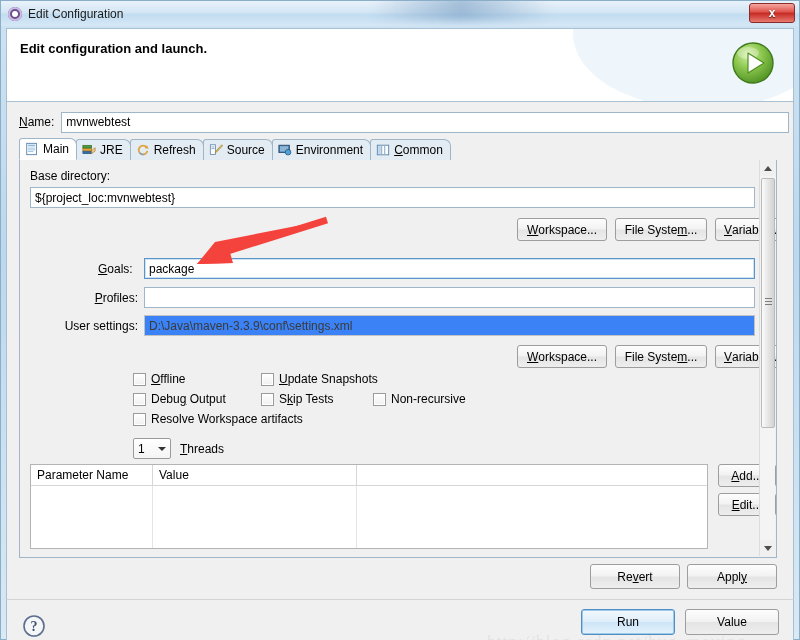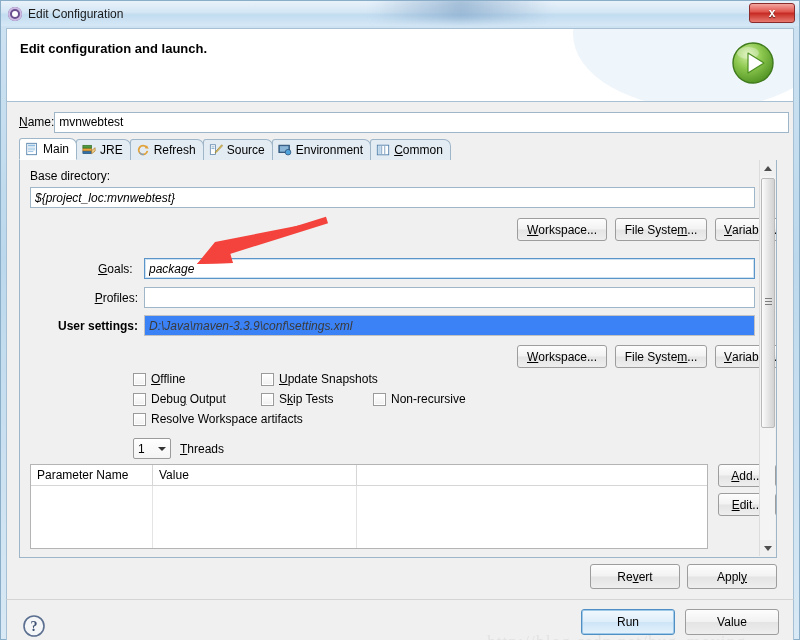--- a/index.html
+++ b/index.html
@@ -120,21 +120,21 @@
   }
 
   
   #name-row {
     position: absolute;
     left: 12px; top: 8px;
     width: 770px; height: 24px;
     display: flex;
     align-items: center;
   }
-  #name-label { color: #000; font-size: 12px; }
+  #name-label { color: #000; font-size: 12px; margin-right: 7px; }
   #name-input {
     flex: 1 1 auto;
     height: 21px;
     border: 1px solid #9fb6c9;
     background: #ffffff;
     padding: 0 4px;
     font-family: "Liberation Sans", sans-serif;
     font-size: 12px;
     color: #000;
     outline: none;
@@ -191,21 +191,20 @@
     border: 1px solid #9fb6c9;
     background: #ffffff;
     height: 21px;
     padding: 0 4px;
     font-family: "Liberation Sans", sans-serif;
     font-size: 12px;
     color: #000;
     outline: none;
     display: flex;
     align-items: center;
-    font-style: italic;
   }
   .textfield.focused {
     border: 1px solid #5a94c8;
     box-shadow: inset 0 0 0 1px #cfe2f2;
   }
   .textfield.disabled {
     background: #3b82f6;
     color: #3a3a3a;
     border: 1px solid #c2c2c2;
   }
@@ -499,21 +498,21 @@
         <div class="btn" style="width:92px;">File Syste<u>m</u>...</div>
         <div class="btn" style="width:78px;"><u>V</u>ariables...</div>
       </div>
 
       <div style="position:absolute;left:78px;top:102px;width:40px;" class="field-label"><u>G</u>oals:</div>
       <input class="textfield focused" type="text" style="position: absolute; left: 124px; top: 98px; width: 611px;" value="package">
 
       <div style="position:absolute;left:70px;top:131px;width:48px;text-align:right;" class="field-label"><u>P</u>rofiles:</div>
       <input class="textfield" type="text" style="position: absolute; left: 124px; top: 127px; width: 611px;" value="">
 
-      <div style="position:absolute;left:28px;top:159px;width:90px;text-align:right;font-weight:bold;" class="field-label">User settings:</div>
+      <div style="position:absolute;left:28px;top:159px;width:90px;text-align:right;" class="field-label">User settings:</div>
       <div class="textfield disabled" style="position:absolute;left:124px;top:155px;width:611px;">D:\Java\maven-3.3.9\conf\settings.xml</div>
 
       <div style="position:absolute;left:497px;top:185px;display:flex;gap:8px;">
         <div class="btn" style="width:90px;"><u>W</u>orkspace...</div>
         <div class="btn" style="width:92px;">File Syste<u>m</u>...</div>
         <div class="btn" style="width:78px;"><u>V</u>ariables...</div>
       </div>
 
       <div class="chk-row" style="position:absolute;left:113px;top:212px;">
         <div class="chkbox"></div>

